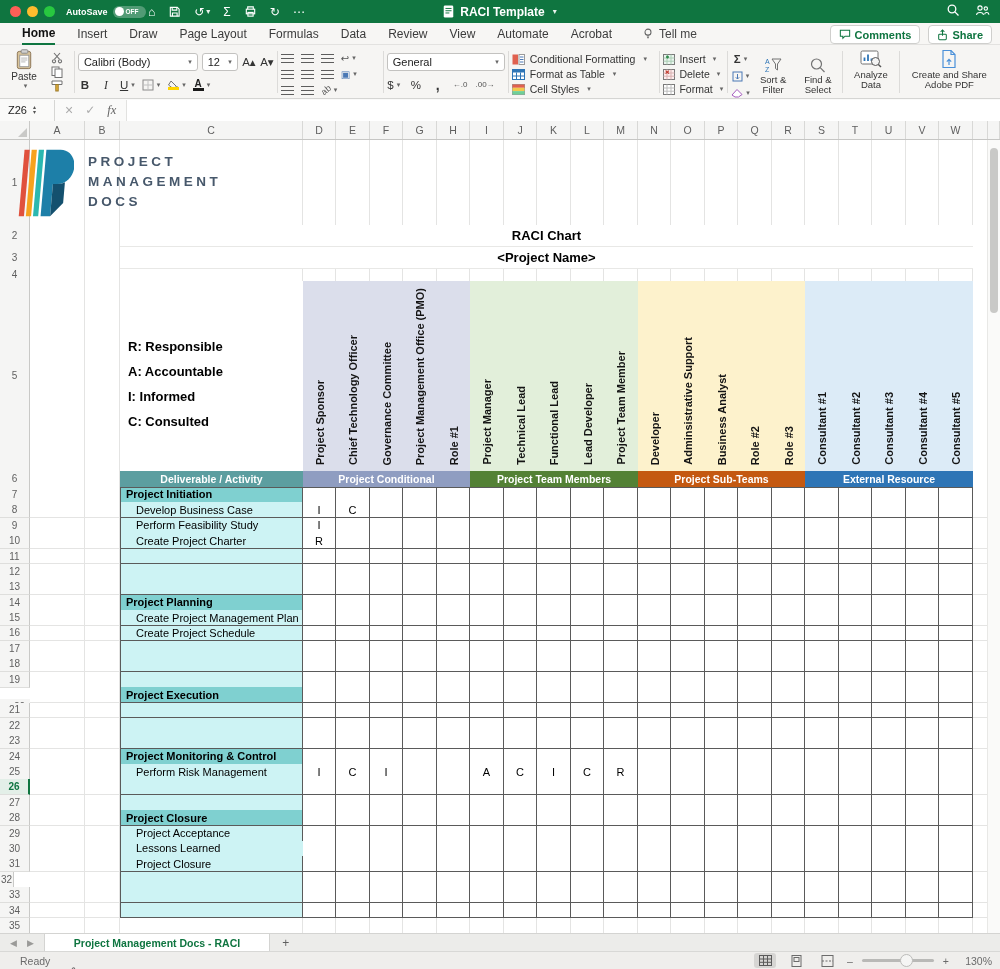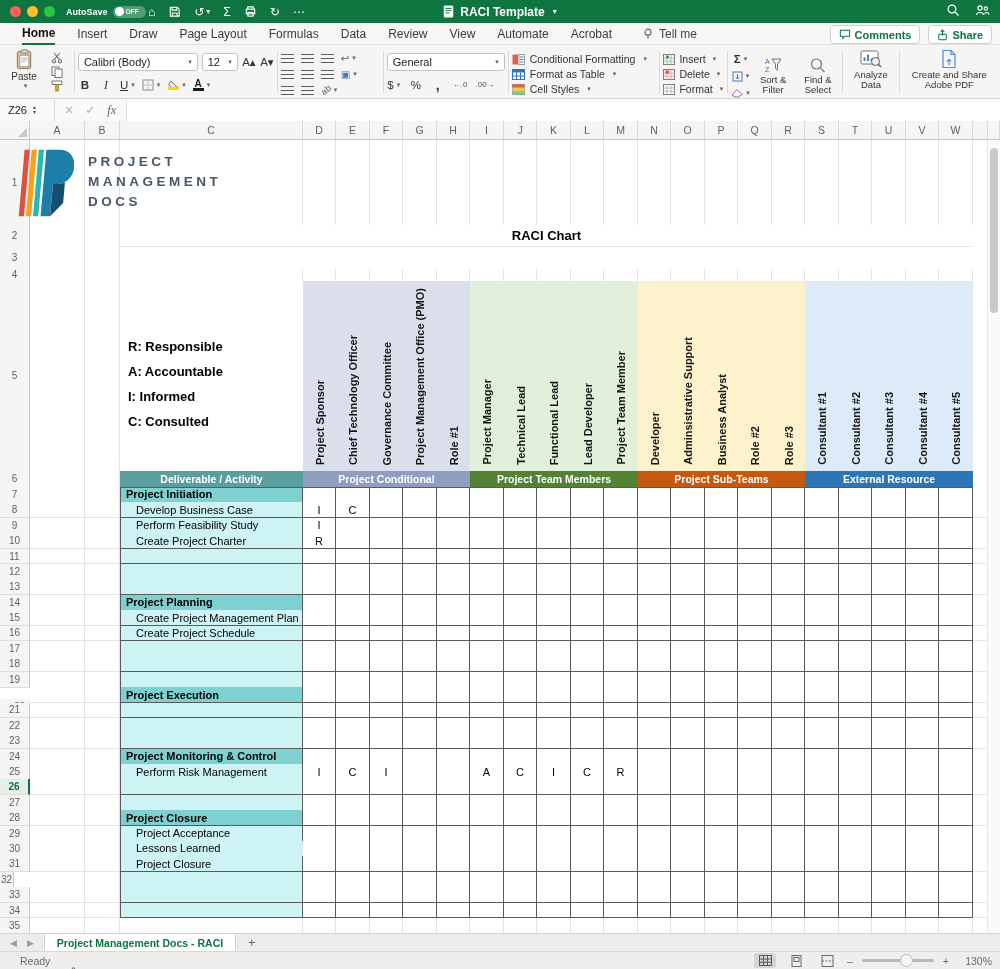--- a/index.html
+++ b/index.html
@@ -81,21 +81,21 @@
   .cellAct{padding-left:16px;}
   .tframe{position:absolute;border-left:1px solid #5a5a5a;border-top:1px solid #5a5a5a;pointer-events:none;box-sizing:border-box;}
   .logo{position:absolute;left:16px;top:4px;z-index:6;display:flex;align-items:center;gap:14px;}
   .logo-text{font-weight:700;color:#47586b;font-size:13.5px;letter-spacing:3.5px;line-height:20px;}
   .vscroll{position:absolute;right:0;top:19px;bottom:0;width:12px;background:#fafaf9;border-left:1px solid #e8e8e6;}
   .vthumb{position:absolute;left:2px;top:8px;width:8px;height:165px;border-radius:4px;background:#c9c9c7;}
 
   
   .tabbar{position:absolute;top:933px;left:0;width:1000px;height:18px;background:#ececea;border-top:1px solid #d4d4d2;box-sizing:border-box;display:flex;align-items:stretch;}
   .tabnav{display:flex;align-items:center;gap:10px;padding:0 10px;color:#9a9a98;font-size:9px;}
-  .sheettab{background:#fff;border-left:1px solid #d4d4d2;border-right:1px solid #d4d4d2;display:flex;align-items:center;padding:0 12px;font-size:10.5px;font-weight:700;color:#0f7540;}
+  .sheettab{background:#fff;border-left:1px solid #d4d4d2;border-right:1px solid #d4d4d2;display:flex;align-items:center;padding:0 29px;font-size:10.5px;font-weight:700;color:#0f7540;}
   .addsheet{display:flex;align-items:center;padding:0 12px;color:#5f5f5f;font-size:12px;}
 
   
   .statusbar{position:absolute;top:951px;left:0;width:1000px;height:18px;background:#efeeec;border-top:1px solid #d8d8d6;box-sizing:border-box;display:flex;align-items:center;font-size:10.5px;color:#6b6b6b;}
   .st-left{display:flex;align-items:center;gap:18px;padding-left:20px;}
   .acc{display:flex;align-items:center;gap:5px;margin-top:24px;}
   .st-right{position:absolute;right:8px;display:flex;align-items:center;gap:9px;}
   .viewbtn{width:22px;height:15px;display:flex;align-items:center;justify-content:center;border-radius:3px;}
   .viewbtn.active{background:#d6d5d3;}
   .ztrack{position:relative;width:72px;height:3px;border-radius:2px;background:#b9b9b7;}
@@ -737,20 +737,21 @@
         <div class="gc" style="left: 671px; top: 778.001px; width: 34px; height: 15.5px;"></div>
         <div class="gc" style="left: 705px; top: 778.001px; width: 33px; height: 15.5px;"></div>
         <div class="gc" style="left: 738px; top: 778.001px; width: 34px; height: 15.5px;"></div>
         <div class="gc" style="left: 772px; top: 778.001px; width: 33px; height: 15.5px;"></div>
         <div class="gc" style="left: 805px; top: 778.001px; width: 34px; height: 15.5px;"></div>
         <div class="gc" style="left: 839px; top: 778.001px; width: 33px; height: 15.5px;"></div>
         <div class="gc" style="left: 872px; top: 778.001px; width: 34px; height: 15.5px;"></div>
         <div class="gc" style="left: 906px; top: 778.001px; width: 33px; height: 15.5px;"></div>
         <div class="gc" style="left: 939px; top: 778.001px; width: 34px; height: 15.5px;"></div>
         <div class="mergeTitle" style="left: 120px; top: 85px; width: 853px; height: 22px;">RACI Chart</div>
+        <div class="mergeTitle" style="left: 120px; top: 107px; width: 853px; height: 22px;">&lt;Project Name&gt;</div>
         <div class="legendCell" style="left: 120px; top: 141px; width: 183px; height: 190px;">
           <div class="legendText">
             <div>R: Responsible</div>
             <div>A: Accountable</div>
             <div>I: Informed</div>
             <div>C: Consulted</div>
           </div>
         </div>
         <div class="zone" style="left: 303px; top: 141px; width: 167px; height: 190px; background: rgb(219, 222, 235);"></div>
         <div class="zoneLbl" style="left: 303px; top: 141px; width: 33px; height: 190px;">

